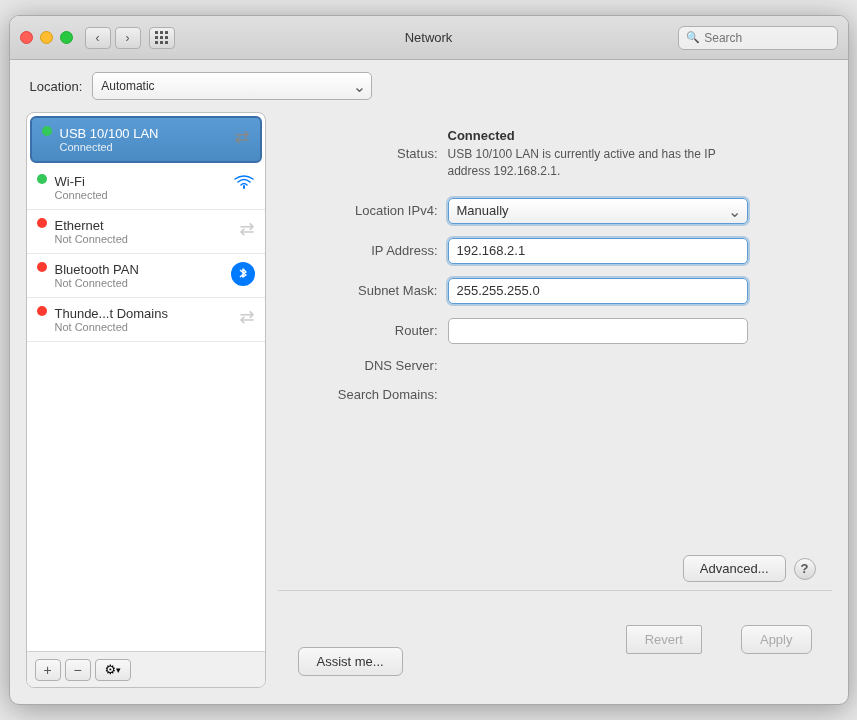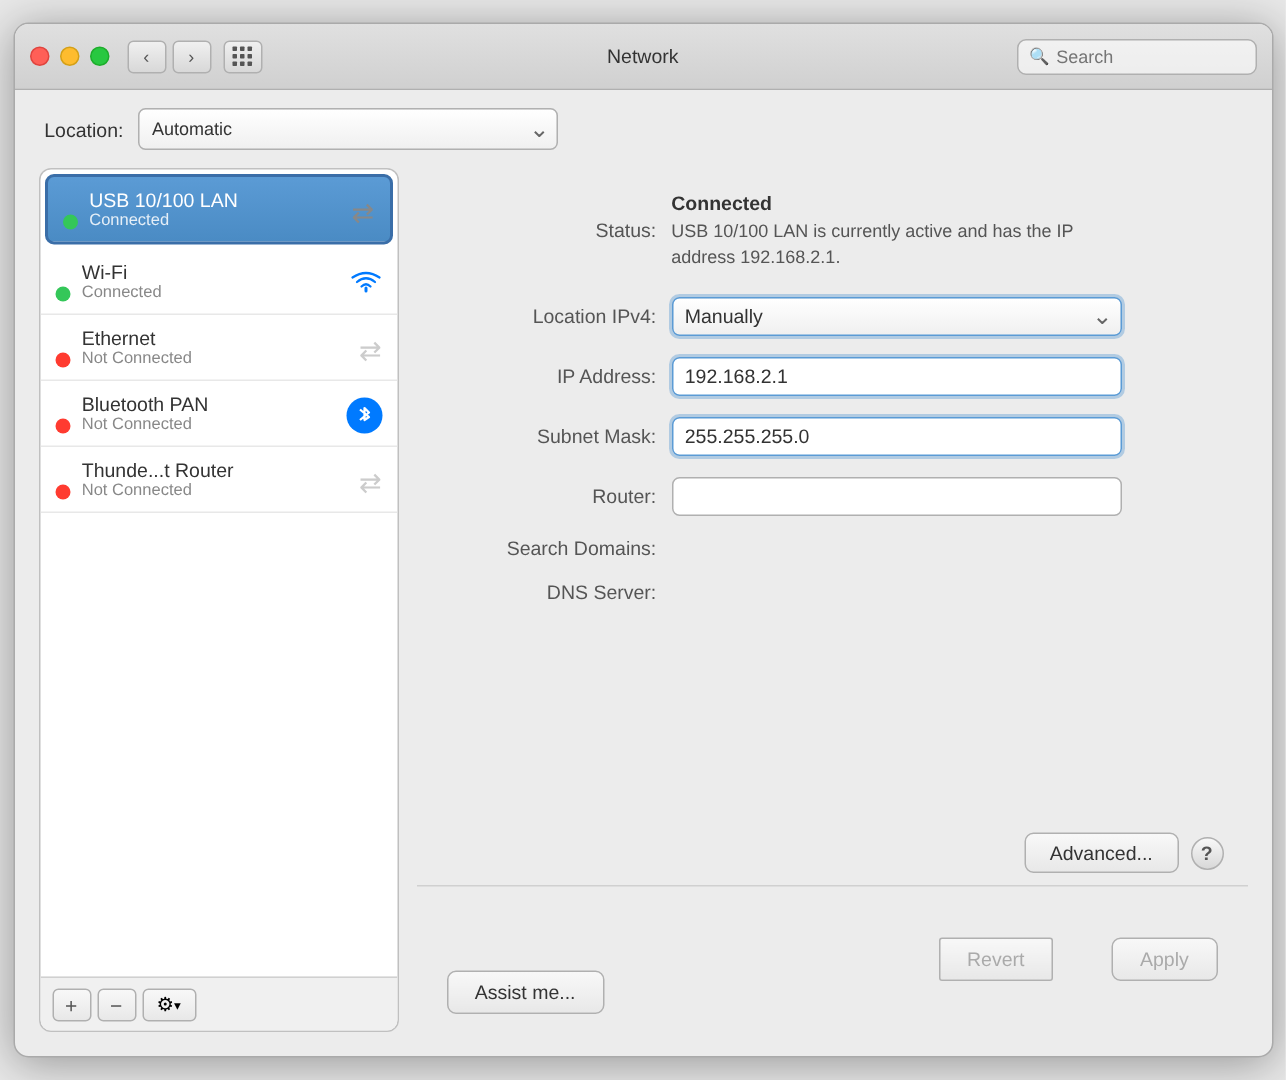--- a/index.html
+++ b/index.html
@@ -196,21 +196,21 @@
       flex-shrink: 0;
     }
 
     .sidebar-list {
       flex: 1;
       overflow-y: auto;
     }
 
     .sidebar-item {
       display: flex;
-      align-items: flex-end;
+      align-items: flex-start;
       padding: 8px 10px;
       cursor: pointer;
       border-bottom: 1px solid #e8e8e8;
       position: relative;
     }
 
     .sidebar-item.active {
       background: linear-gradient(to bottom, #5b9bd5, #4a8bc4);
       border: 2px solid #3a6ea8;
       border-radius: 6px;
@@ -573,21 +573,21 @@
           <div class="bluetooth-icon">
             <svg width="10" height="14" viewBox="0 0 10 14">
               <polyline points="2,3 8,8 5,10 5,2 8,5 2,10" stroke="white" stroke-width="1.5" fill="none" stroke-linejoin="round"></polyline>
             </svg>
           </div>
         </div>
 
         <div class="sidebar-item">
           <div class="status-dot dot-red"></div>
           <div class="item-info">
-            <div class="item-name">Thunde...t Router</div>
+            <div class="item-name">Thunde...t Domains</div>
             <div class="item-status">Not Connected</div>
           </div>
           <div class="arrows-icon" style="color:#ccc;">⇄</div>
         </div>
 
       </div>
 
       <div class="sidebar-toolbar">
         <div class="toolbar-btn">
           <span>+</span>
@@ -636,26 +636,26 @@
           <div class="form-label">Subnet Mask:</div>
           <input type="text" class="field-input" value="255.255.255.0" style="">
         </div>
 
         <div class="form-row">
           <div class="form-label">Router:</div>
           <input type="text" class="field-input-empty" value="" style="">
         </div>
 
         <div class="form-row">
+          <div class="form-label">DNS Server:</div>
+          <span></span>
+        </div>
+
+        <div class="form-row">
           <div class="form-label">Search Domains:</div>
-          <span></span>
-        </div>
-
-        <div class="form-row">
-          <div class="form-label">DNS Server:</div>
           <span></span>
         </div>
 
       </div>
 
       <div class="panel-bottom">
         <button class="advanced-btn">Advanced...</button>
         <button class="help-btn">?</button>
       </div>
 

